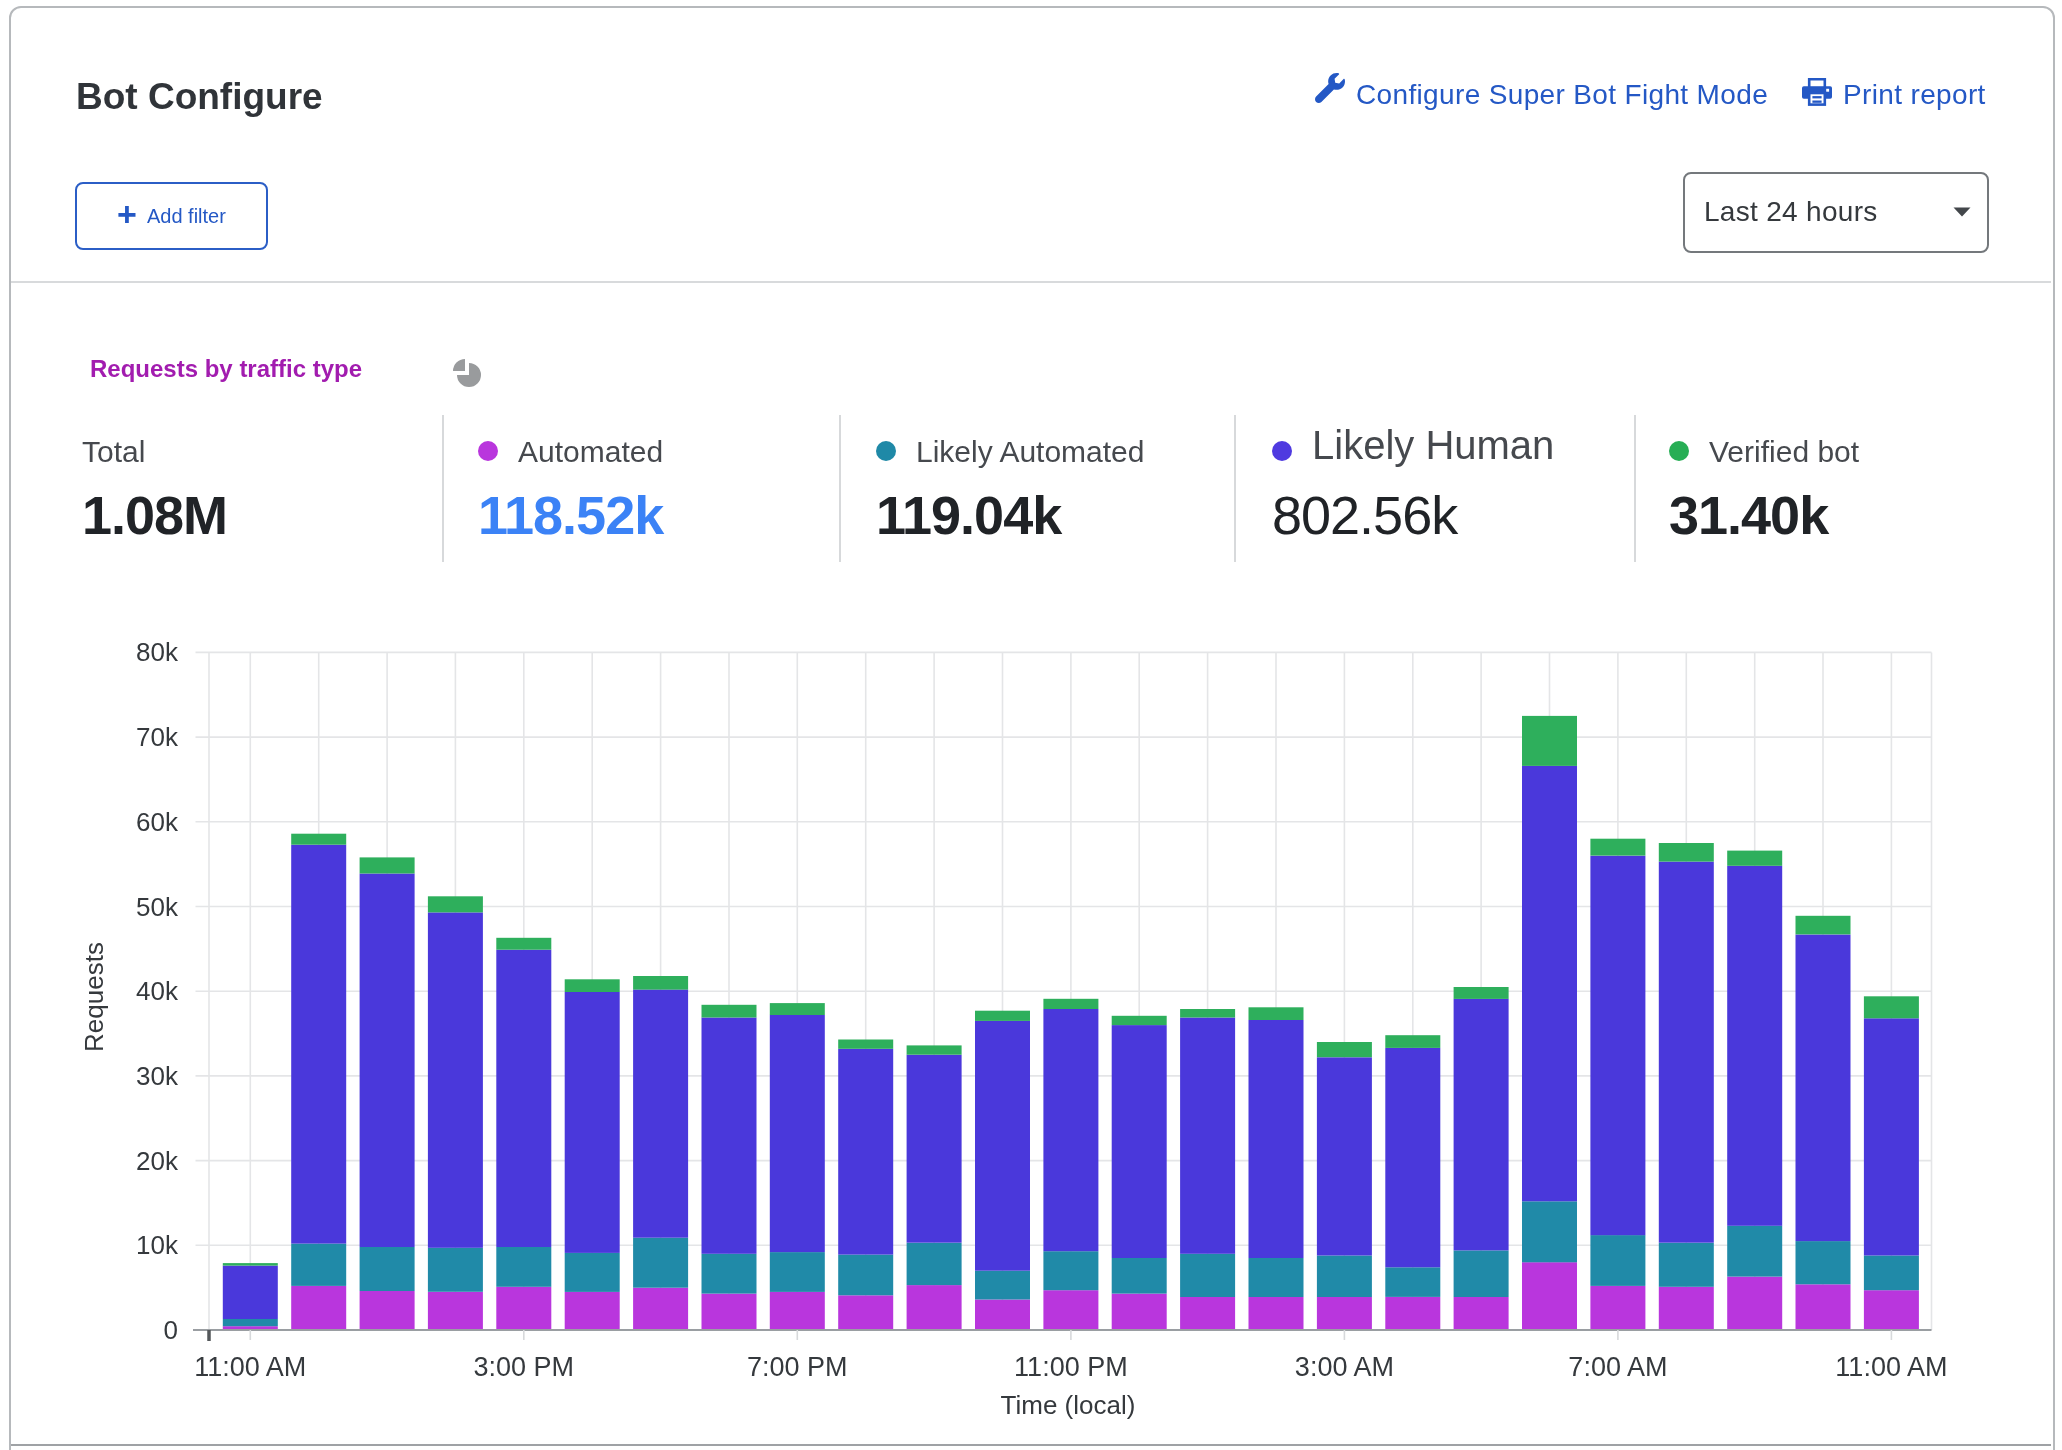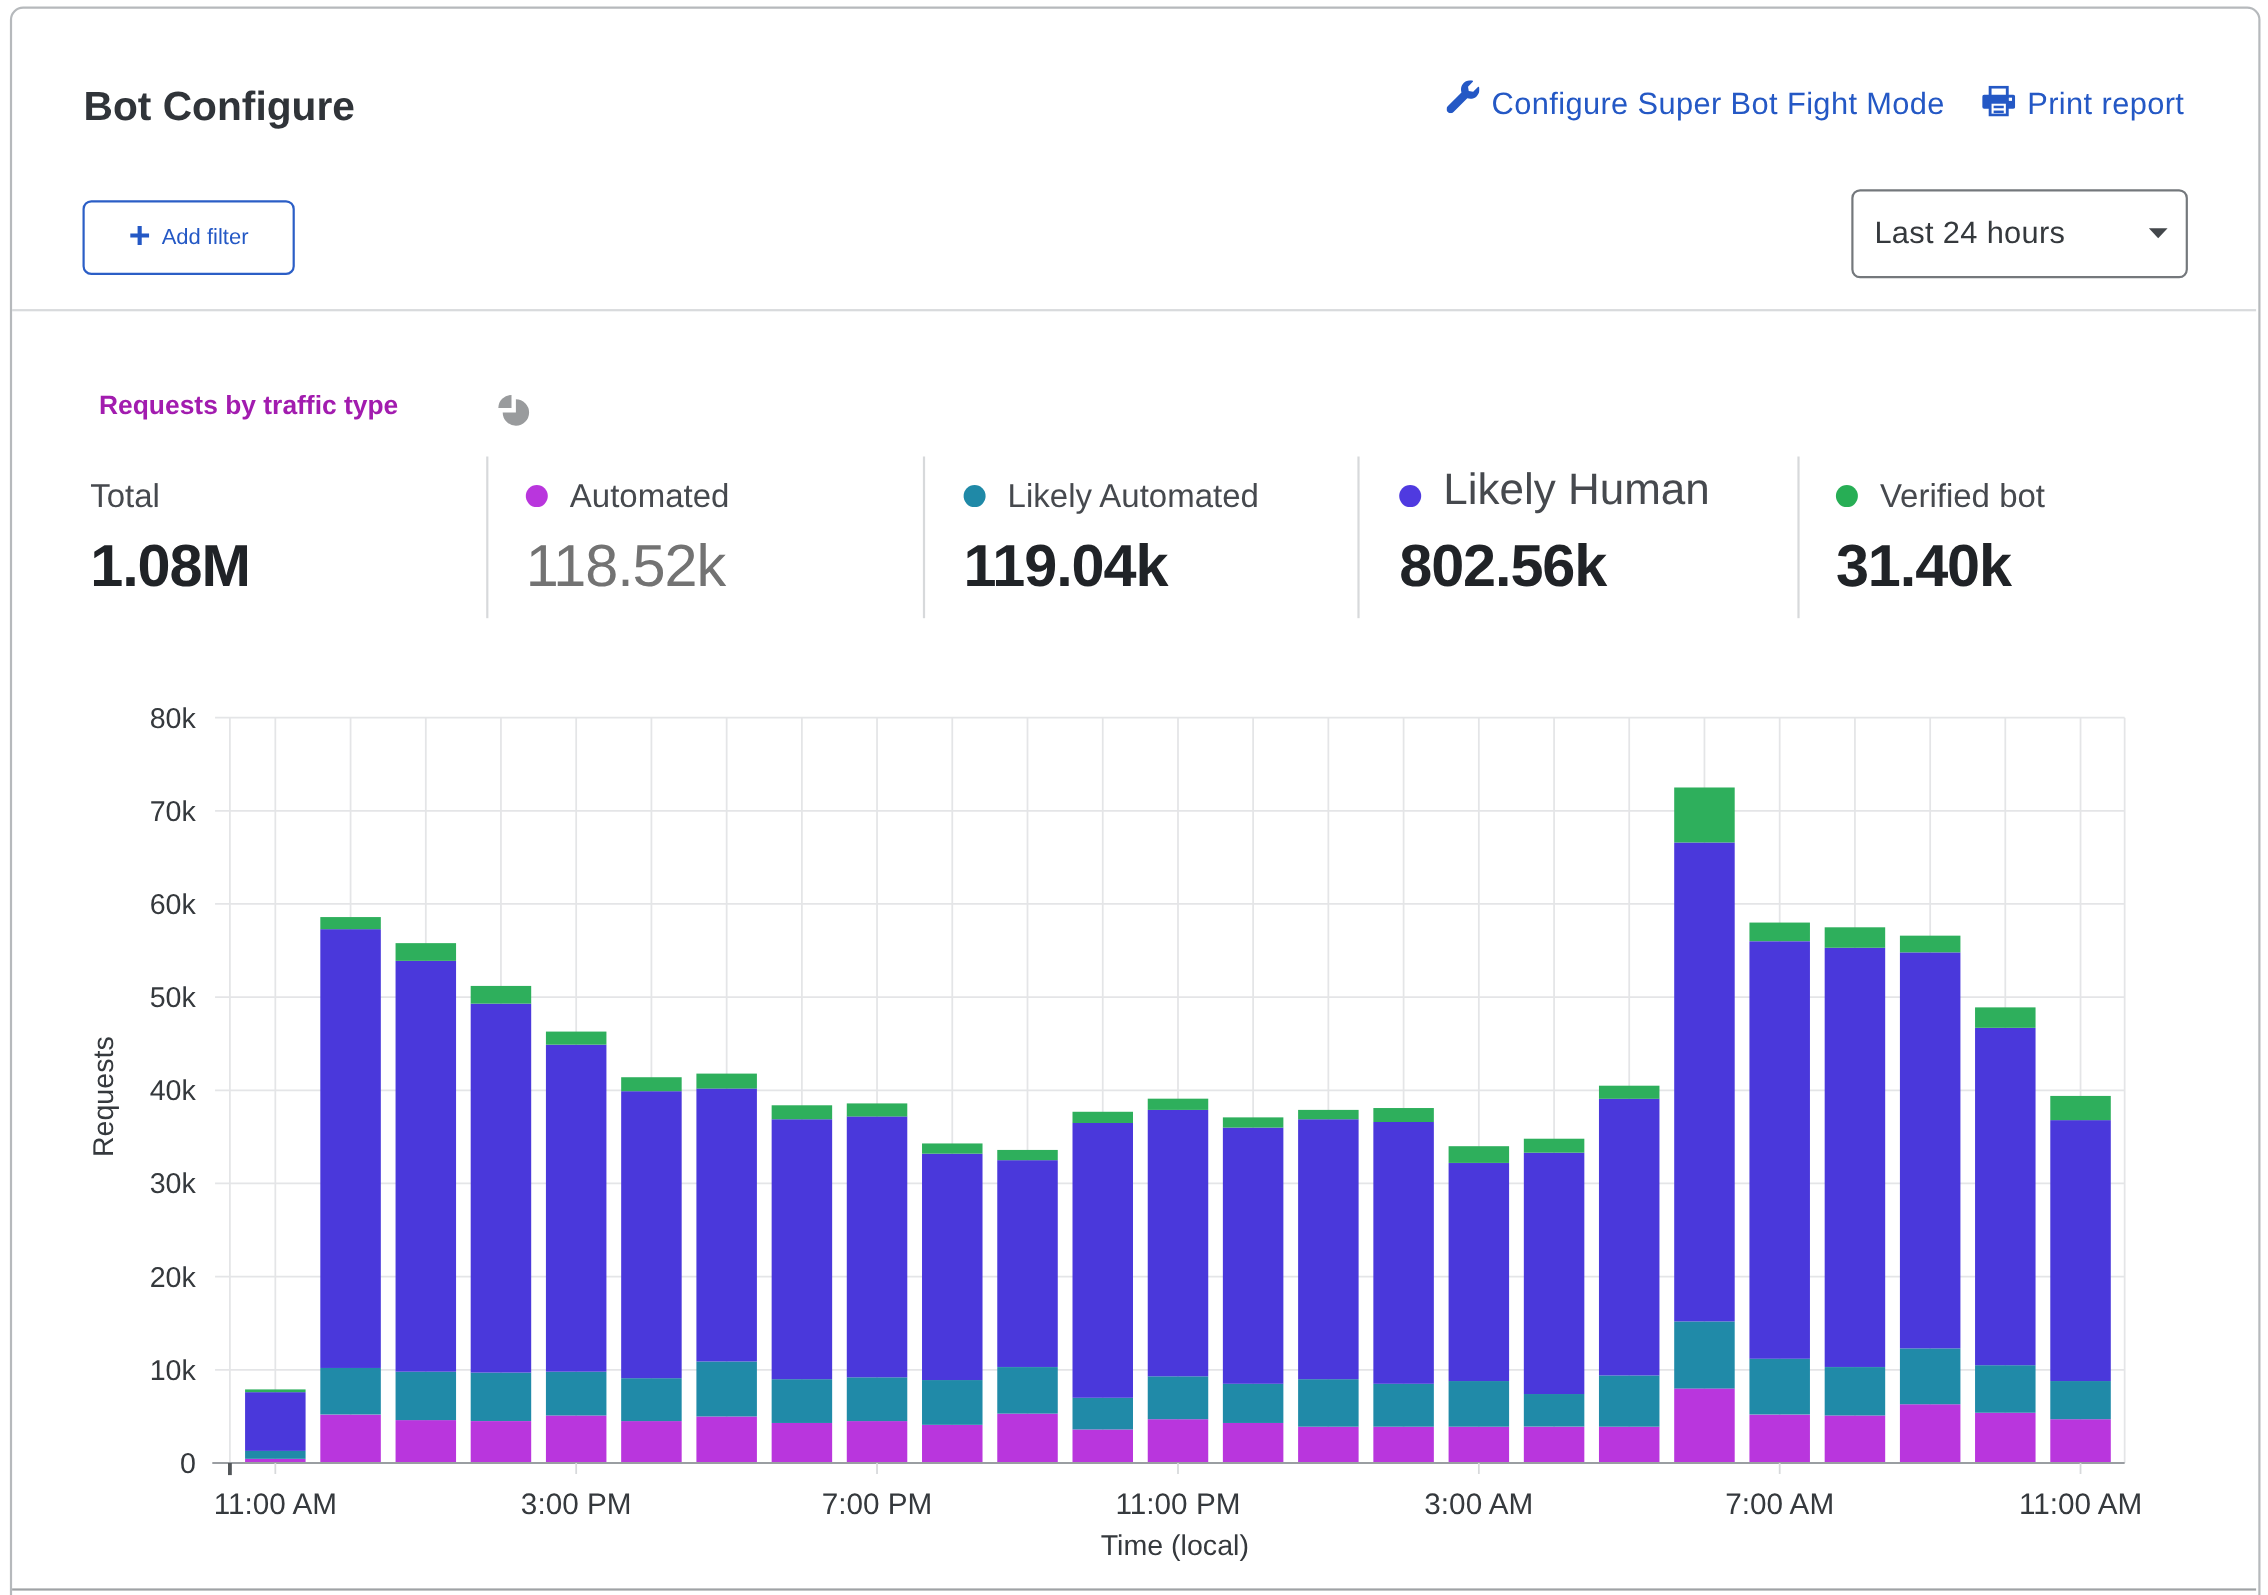--- a/index.html
+++ b/index.html
@@ -49,27 +49,27 @@
   </svg>
 
   <div style="position:absolute;left:442px;top:415px;width:2px;height:147px;background:#d7d9db"></div>
 <div style="position:absolute;left:839px;top:415px;width:2px;height:147px;background:#d7d9db"></div>
 <div style="position:absolute;left:1234px;top:415px;width:2px;height:147px;background:#d7d9db"></div>
 <div style="position:absolute;left:1634px;top:415px;width:2px;height:147px;background:#d7d9db"></div>
   <div style="position:absolute;left:82px;top:435px;font-size:30px;color:#46494e">Total</div>
 <div style="position:absolute;left:82px;top:484px;font-size:54px;font-weight:bold;letter-spacing:-1px;color:#202327">1.08M</div>
 <div style="position:absolute;left:478px;top:441px;width:20px;height:20px;border-radius:50%;background:#b936dd"></div>
 <div style="position:absolute;left:518px;top:435px;font-size:30px;color:#46494e">Automated</div>
-<div style="position:absolute;left:478px;top:484px;font-size:54px;font-weight:normal;letter-spacing:-1px;color:#737373">118.52k</div>
+<div style="position:absolute;left:478px;top:484px;font-size:54px;font-weight:bold;letter-spacing:-1px;color:#3b82f6">118.52k</div>
 <div style="position:absolute;left:876px;top:441px;width:20px;height:20px;border-radius:50%;background:#1f89a7"></div>
 <div style="position:absolute;left:916px;top:435px;font-size:30px;color:#46494e">Likely Automated</div>
 <div style="position:absolute;left:876px;top:484px;font-size:54px;font-weight:bold;letter-spacing:-1px;color:#202327">119.04k</div>
 <div style="position:absolute;left:1272px;top:441px;width:20px;height:20px;border-radius:50%;background:#4f3ae0"></div>
 <div style="position:absolute;left:1312px;top:423px;font-size:40px;color:#46494e">Likely Human</div>
-<div style="position:absolute;left:1272px;top:484px;font-size:54px;font-weight:bold;letter-spacing:-1px;color:#202327">802.56k</div>
+<div style="position:absolute;left:1272px;top:484px;font-size:54px;font-weight:normal;letter-spacing:-1px;color:#202327">802.56k</div>
 <div style="position:absolute;left:1669px;top:441px;width:20px;height:20px;border-radius:50%;background:#27ae55"></div>
 <div style="position:absolute;left:1709px;top:435px;font-size:30px;color:#46494e">Verified bot</div>
 <div style="position:absolute;left:1669px;top:484px;font-size:54px;font-weight:bold;letter-spacing:-1px;color:#202327">31.40k</div>
 
   <svg width="2062" height="1450" viewBox="0 0 2062 1450" style="position:absolute;left:0;top:0">
 <line x1="195.5" y1="1245.3" x2="1931.5" y2="1245.3" stroke="#e4e5e7" stroke-width="1.6"></line>
 <line x1="195.5" y1="1160.6" x2="1931.5" y2="1160.6" stroke="#e4e5e7" stroke-width="1.6"></line>
 <line x1="195.5" y1="1075.9" x2="1931.5" y2="1075.9" stroke="#e4e5e7" stroke-width="1.6"></line>
 <line x1="195.5" y1="991.2" x2="1931.5" y2="991.2" stroke="#e4e5e7" stroke-width="1.6"></line>
 <line x1="195.5" y1="906.5" x2="1931.5" y2="906.5" stroke="#e4e5e7" stroke-width="1.6"></line>

